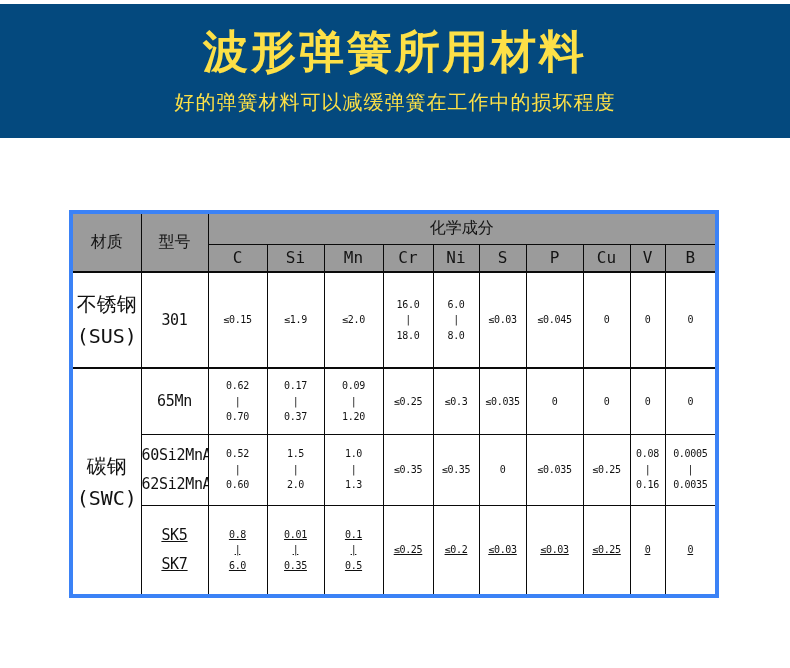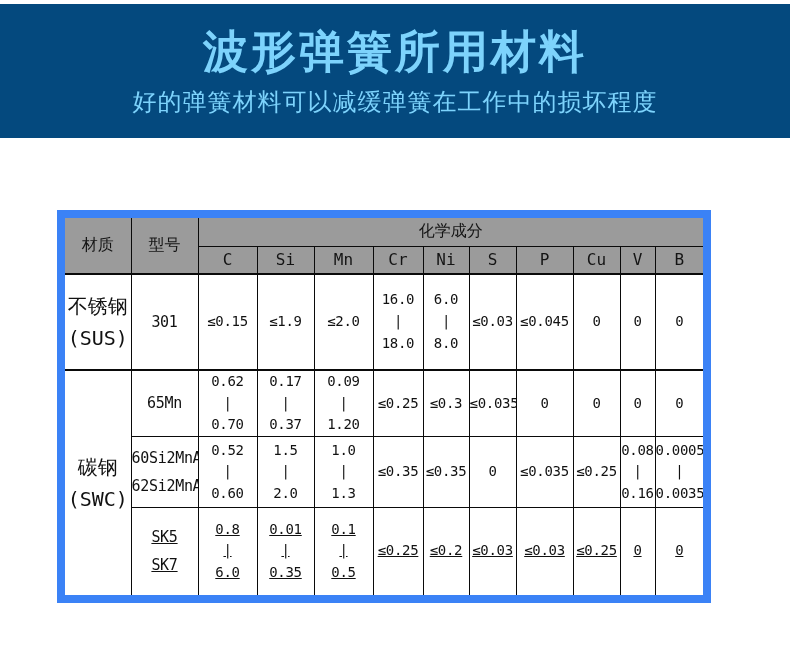--- a/index.html
+++ b/index.html
@@ -12,49 +12,49 @@
     overflow: hidden;
     font-family: "DejaVu Sans Mono", "Liberation Mono", monospace;
   }
 
   
   .banner {
     position: absolute;
     left: 0; top: 4px;
     width: 790px; height: 134px;
     background: #04497e;
-    color: #7dd3fc;
+    color: #fde047;
     text-align: center;
     box-sizing: border-box;
     padding-top: 20px;
   }
   .banner-title {
     font-family: "DejaVu Sans", "Liberation Sans", sans-serif;
     font-size: 45px;
     font-weight: bold;
     letter-spacing: 3px;
     line-height: 56px;
   }
   .banner-subtitle {
     font-family: "DejaVu Sans", "Liberation Sans", sans-serif;
-    font-size: 24px;
+    font-size: 20px;
     font-weight: normal;
     letter-spacing: 1px;
     line-height: 32px;
     margin-top: 6px;
   }
 
   
   table.comp {
     position: absolute;
-    left: 57px; top: 210px;
+    left: 69px; top: 210px;
     width: 650px;
     border-collapse: collapse;
     table-layout: fixed;
-    border: 8px solid #3b82f6;
+    border: 4px solid #3b82f6;
     color: #111111;
   }
   table.comp th, table.comp td {
     border: 1px solid #0a0a0a;
     text-align: center;
     vertical-align: middle;
     padding: 0;
     white-space: pre-line;
     overflow: hidden;
   }
@@ -65,21 +65,21 @@
     color: #141414;
   }
   tr.hr1 { height: 32px; }
   tr.hr2 { height: 28px; }
   tr.r-301  { height: 96px; }
   tr.r-65mn { height: 66px; }
   tr.r-60si { height: 71px; }
   tr.r-sk   { height: 91px; text-decoration: underline; }
 
   tbody td {
-    font-size: 14px;
+    font-size: 10px;
     line-height: 1.55;
     letter-spacing: -0.3px;
   }
   td.mat {
     font-size: 20px;
     line-height: 1.6;
     letter-spacing: 0;
   }
   td.model {
     font-size: 15px;

